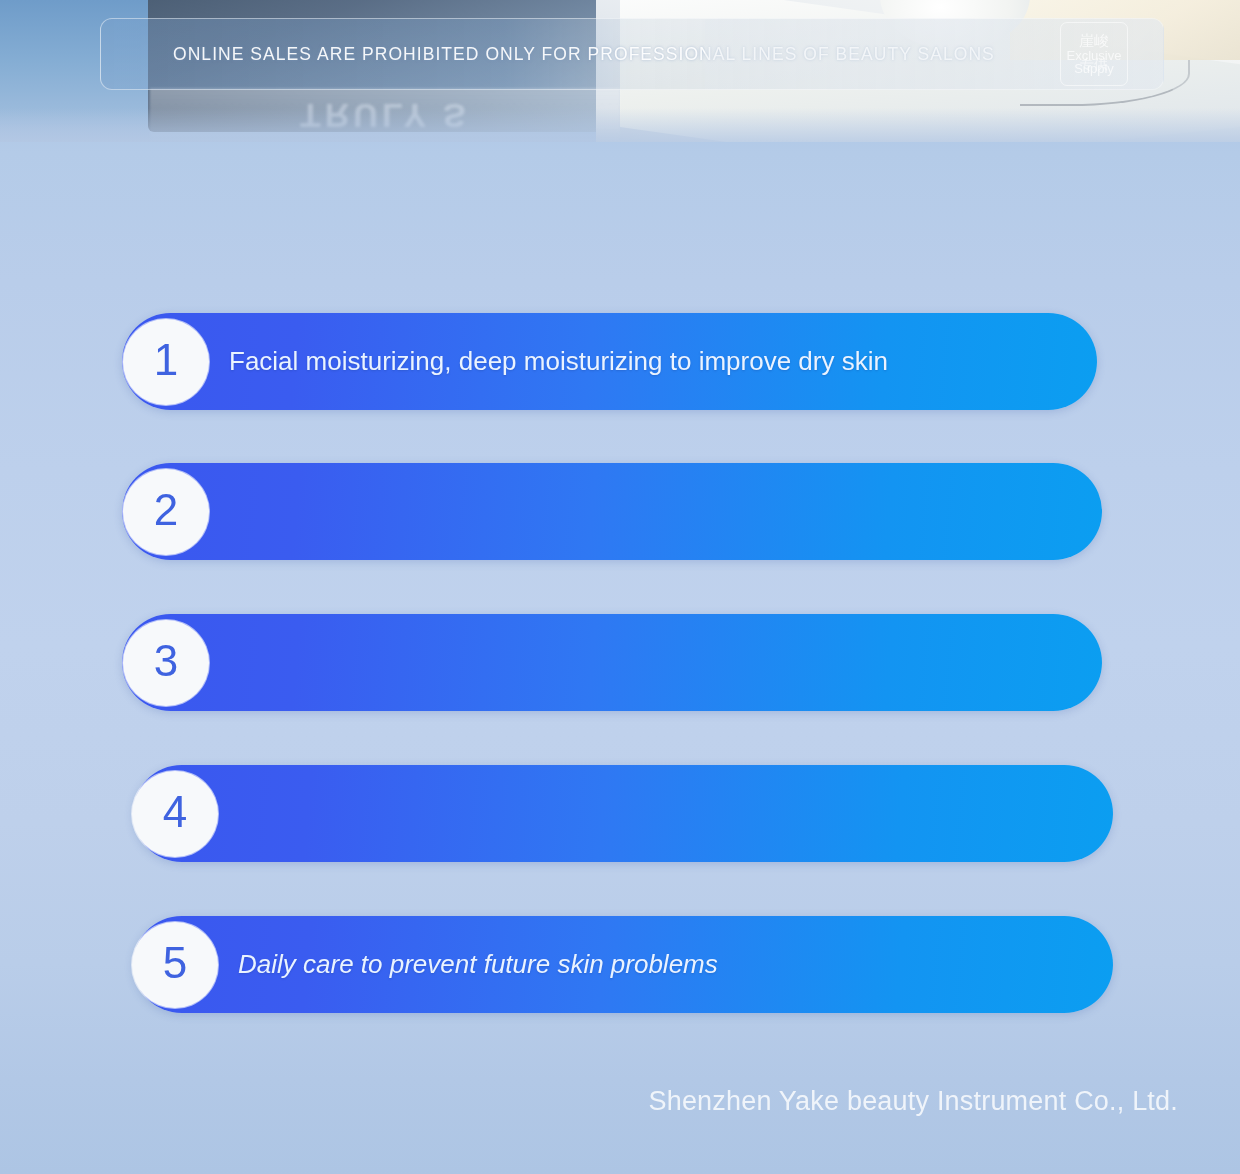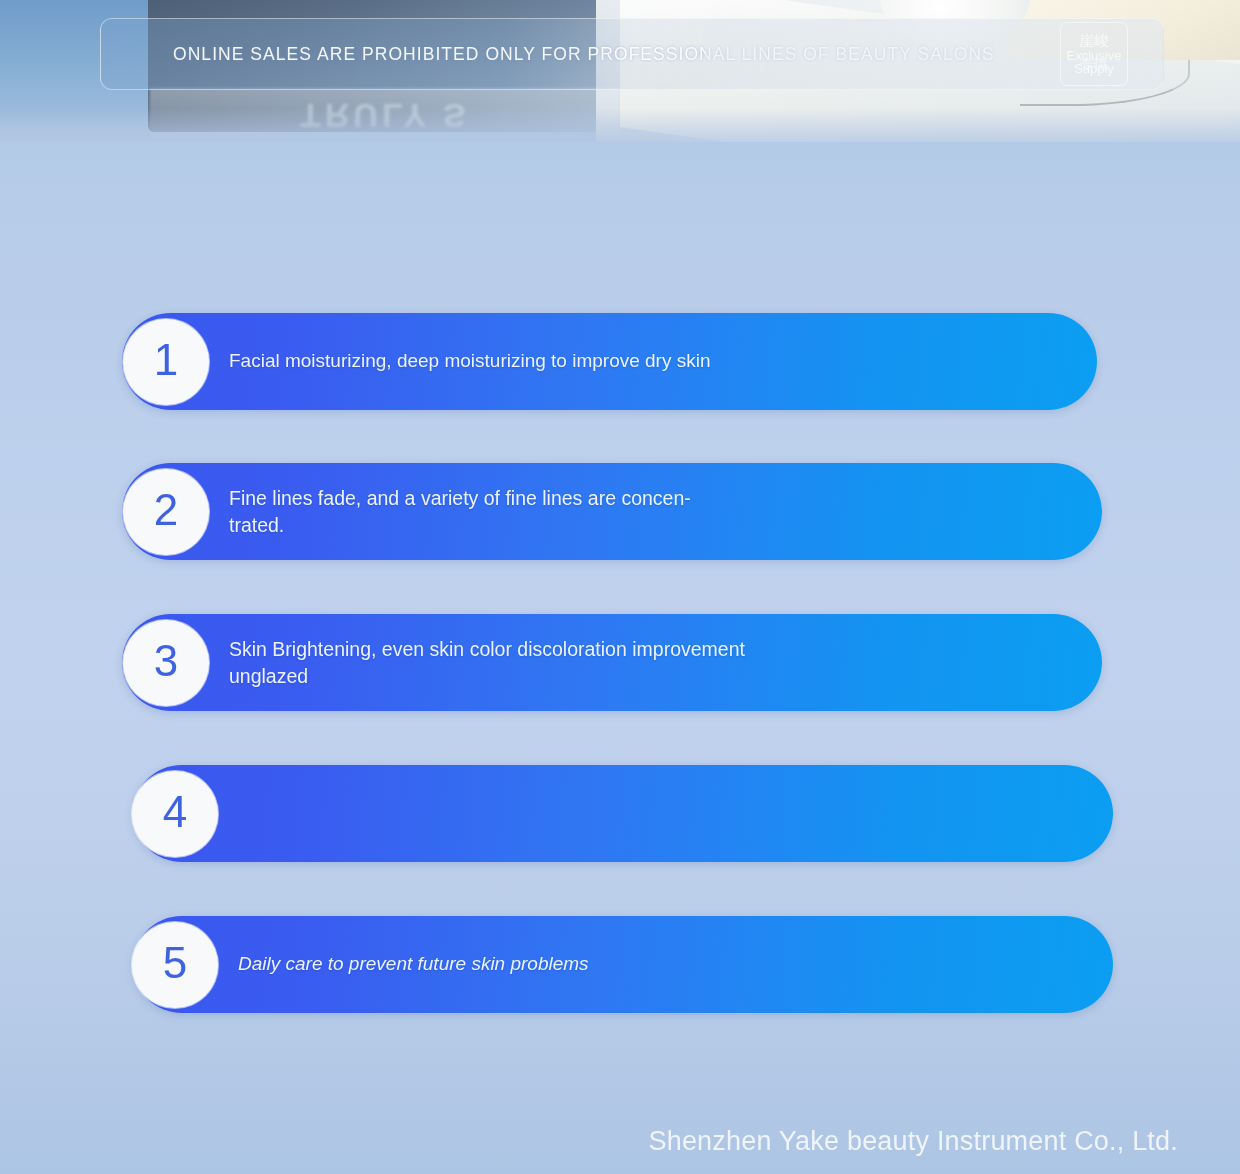--- a/index.html
+++ b/index.html
@@ -164,21 +164,21 @@
     display:flex; align-items:center; justify-content:center;
     font-size:44px;
     color:#3f63e0;
     font-weight:400;
     line-height:1;
     padding-bottom:4px;
   }
 
   .bar-text {
     color:#eaf3ff;
-    font-size:19px;
+    font-size:26px;
     line-height:1.17;
     margin-left:20px;
     padding-right:24px;
     text-shadow:0 1px 2px rgba(30,60,140,.28);
   }
   .bar-text.small { font-size:19.5px; line-height:1.34; }
 
   
   #bar-1 { left:122px; top:313px;  width:975px; }
   #bar-2 { left:122px; top:463px;  width:980px; }
@@ -191,21 +191,20 @@
   #bar-3 .num-circle { margin-left:1px; }
 
   
   .footer {
     position:absolute; left:0; top:1086px; width:1178px;
     text-align:right;
     font-size:27px;
     color:rgba(255,255,255,.80);
     letter-spacing:.2px;
     white-space:nowrap;
-    margin-top:40px;
   }
 </style>
 </head>
 <body>
 
 <div id="page">
 
   <div class="hero">
     <div class="hero-base"></div>
     <div class="hero-dark"></div>
@@ -234,28 +233,24 @@
 
   <div class="bars">
 
     <div class="bar" id="bar-1">
       <div class="num-circle">1</div>
       <div class="bar-text" style="white-space: pre-line;">Facial moisturizing, deep moisturizing to improve dry skin</div>
     </div>
 
     <div class="bar" id="bar-2">
       <div class="num-circle">2</div>
-      <div class="bar-text small" style="white-space: pre-line;">Fine lines fade, and a variety of fine lines are concen-
-trated.</div>
     </div>
 
     <div class="bar" id="bar-3">
       <div class="num-circle">3</div>
-      <div class="bar-text small" style="white-space: pre-line;">Skin Brightening, even skin color discoloration improvement
-unglazed</div>
     </div>
 
     <div class="bar" id="bar-4">
       <div class="num-circle">4</div>
     </div>
 
     <div class="bar" id="bar-5">
       <div class="num-circle">5</div>
       <div class="bar-text" style="white-space: pre-line; font-style: italic;">Daily care to prevent future skin problems</div>
     </div>

